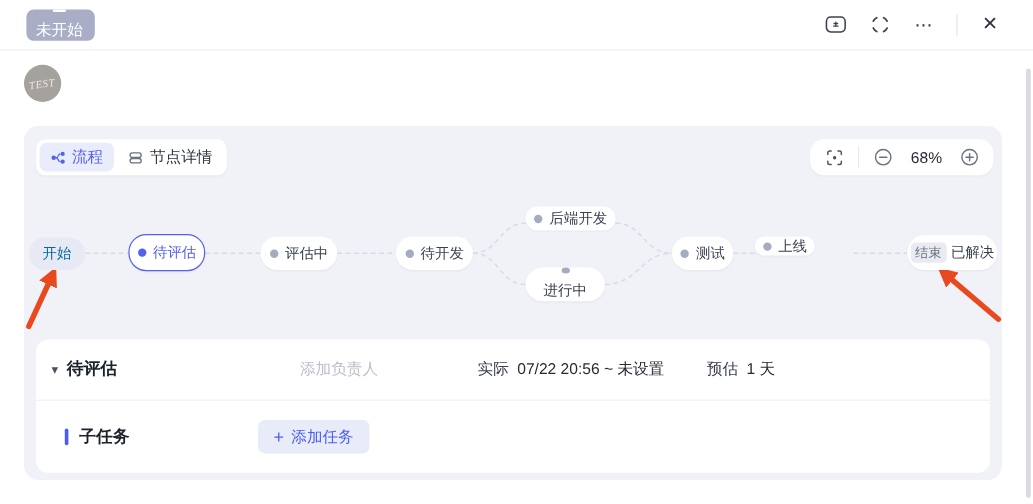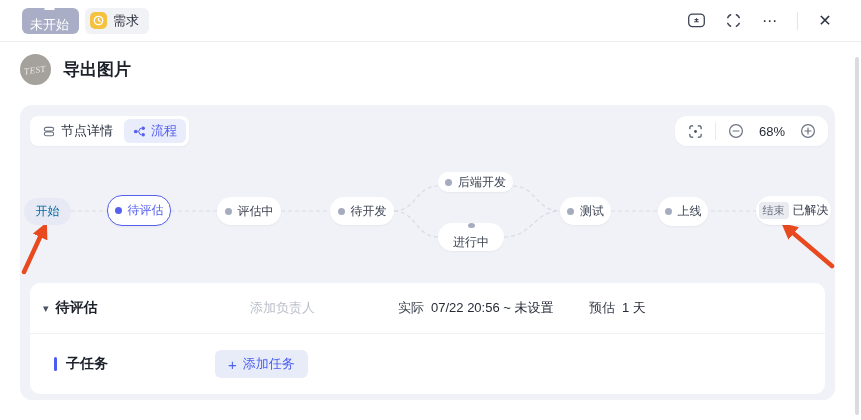--- a/index.html
+++ b/index.html
@@ -60,21 +60,21 @@
   .node.current .dot { background:#5560ee; }
   .node .end-badge { background:#e9ebf1; color:#6b7280; font-size:11px; border-radius:4px;
     padding:1px 4px; }
   .n0{left:4px;  top:93px;  width:47px; height:27px;}
   .n1{left:87px; top:90px;  width:64px; height:31px;}
   .n2{left:197px;top:92px;  width:64px; height:28px;}
   .n3{left:310px;top:92px;  width:64px; height:28px;}
   .n4{left:418px;top:67px;  width:75px; height:20px;}
   .n5{left:418px;top:118px; width:66px; height:28px;flex-direction:column;}
   .n6{left:540px;top:92px;  width:51px; height:28px;}
-  .n7{left:638px;top:92px;  width:50px; height:29px;}
+  .n7{left:609px;top:92px;  width:50px; height:16px;}
   .n8{left:736px;top:91px;  width:75px; height:29px; gap:4px;}
 
   
   .card { position:absolute; left:10px; top:178px; width:795px; height:111px;
     background:#fff; border-radius:10px; }
   .card-row1 { position:absolute; left:0; top:0; width:795px; height:50px;
     display:flex; align-items:center; }
   .collapse { margin-left:13px; font-size:11px; color:#4a5160; cursor:pointer; }
   .card-title { margin-left:7px; font-size:14px; font-weight:700; color:#1c212b; }
   .assignee { position:absolute; left:220px; font-size:13px; color:#b9bec9; cursor:pointer; }
@@ -102,29 +102,20 @@
 </head>
 <body>
 
 <div class="root">
 
   <div class="topbar">
     <span class="badge badge-status">
       <span class="cbx"></span>
       <span>未开始</span>
     </span>
-    <span class="badge badge-type">
-      <span class="ybox">
-        <svg width="11" height="11" viewBox="0 0 12 12">
-            <circle cx="6" cy="6" r="4.6" fill="none" stroke="#fff" stroke-width="1.4"></circle>
-            <path d="M6 3.6 V6 L7.8 7.2" fill="none" stroke="#fff" stroke-width="1.3" stroke-linecap="round"></path>
-          </svg>
-      </span>
-      <span>需求</span>
-    </span>
     <div class="top-icons">
       <span class="iconbtn">
         <svg width="19" height="17" viewBox="0 0 19 17">
             <rect x="1.7" y="2.2" width="15.6" height="12.4" rx="3.6" fill="none" stroke="#3c4354" stroke-width="1.3"></rect>
             <path d="M9.5 6.5 v3.2 M7.6 9.7 h3.8 M8 7.6 h3" fill="none" stroke="#3c4354" stroke-width="1.1" stroke-linecap="round"></path>
           </svg>
       </span>
       <span class="iconbtn">
         <svg width="17" height="17" viewBox="0 0 16 16">
             <path d="M5.3 2.6 A6 6 0 0 0 2.6 5.3 M10.7 2.6 A6 6 0 0 1 13.4 5.3 M13.4 10.7 A6 6 0 0 1 10.7 13.4 M5.3 13.4 A6 6 0 0 1 2.6 10.7" fill="none" stroke="#3c4354" stroke-width="1.4" stroke-linecap="round"></path>
@@ -134,21 +125,20 @@
       <span class="vdiv"></span>
       <span class="iconbtn xglyph">✕</span>
     </div>
   </div>
   <div class="topbar-divider"></div>
 
   <div class="title-row">
     <span class="avatar">
       <span>TEST</span>
     </span>
-    <span class="page-title">导出图片</span>
   </div>
 
   <div class="panel">
 
     <svg class="flow-svg">
       <defs>
         <marker id="ah" markerWidth="4" markerHeight="3.6" refX="0.5" refY="1.8" orient="auto" markerUnits="strokeWidth">
           <path d="M0 0 L3.6 1.8 L0 3.6 Z" fill="#e8491f"></path>
         </marker>
       </defs>
@@ -163,35 +153,35 @@
         <path d="M591 106 H641"></path>
         <path d="M691 106 H736"></path>
       </g>
       <g fill="none" stroke="#e8491f" stroke-width="4.5" stroke-linecap="round">
         <path d="M4 167 L21 130" marker-end="url(#ah)"></path>
         <path d="M812 161 L772 127" marker-end="url(#ah)"></path>
       </g>
     </svg>
 
     <div class="tabbar">
-      <div class="tab">
-        <svg width="14" height="13" viewBox="0 0 14 14">
-            <rect x="2" y="2.6" width="10" height="4" rx="2" fill="none" stroke="#6b7280" stroke-width="1.2"></rect>
-            <rect x="2" y="7.6" width="10" height="4" rx="2" fill="none" stroke="#6b7280" stroke-width="1.2"></rect>
-          </svg>
-        <span>节点详情</span>
-      </div>
       <div class="tab active">
         <svg width="13" height="13" viewBox="0 0 14 14">
             <circle cx="3" cy="7" r="2" fill="#5560ee"></circle>
             <circle cx="11" cy="3.5" r="1.9" fill="#5560ee"></circle>
             <circle cx="11" cy="10.5" r="1.9" fill="#5560ee"></circle>
             <path d="M5 7 C8 7 6 3.5 9 3.5 M5 7 C8 7 6 10.5 9 10.5" fill="none" stroke="#5560ee" stroke-width="1.1"></path>
           </svg>
         <span>流程</span>
+      </div>
+      <div class="tab">
+        <svg width="14" height="13" viewBox="0 0 14 14">
+            <rect x="2" y="2.6" width="10" height="4" rx="2" fill="none" stroke="#6b7280" stroke-width="1.2"></rect>
+            <rect x="2" y="7.6" width="10" height="4" rx="2" fill="none" stroke="#6b7280" stroke-width="1.2"></rect>
+          </svg>
+        <span>节点详情</span>
       </div>
     </div>
 
     <div class="zoombar">
       <span class="iconbtn">
         <svg width="15" height="15" viewBox="0 0 16 16">
             <path d="M2 5 V3.6 A1.6 1.6 0 0 1 3.6 2 H5 M11 2 H12.4 A1.6 1.6 0 0 1 14 3.6 V5 M14 11 V12.4 A1.6 1.6 0 0 1 12.4 14 H11 M5 14 H3.6 A1.6 1.6 0 0 1 2 12.4 V11" fill="none" stroke="#4b5263" stroke-width="1.3" stroke-linecap="round"></path>
             <circle cx="8" cy="8" r="1.5" fill="#4b5263"></circle>
           </svg>
       </span>

